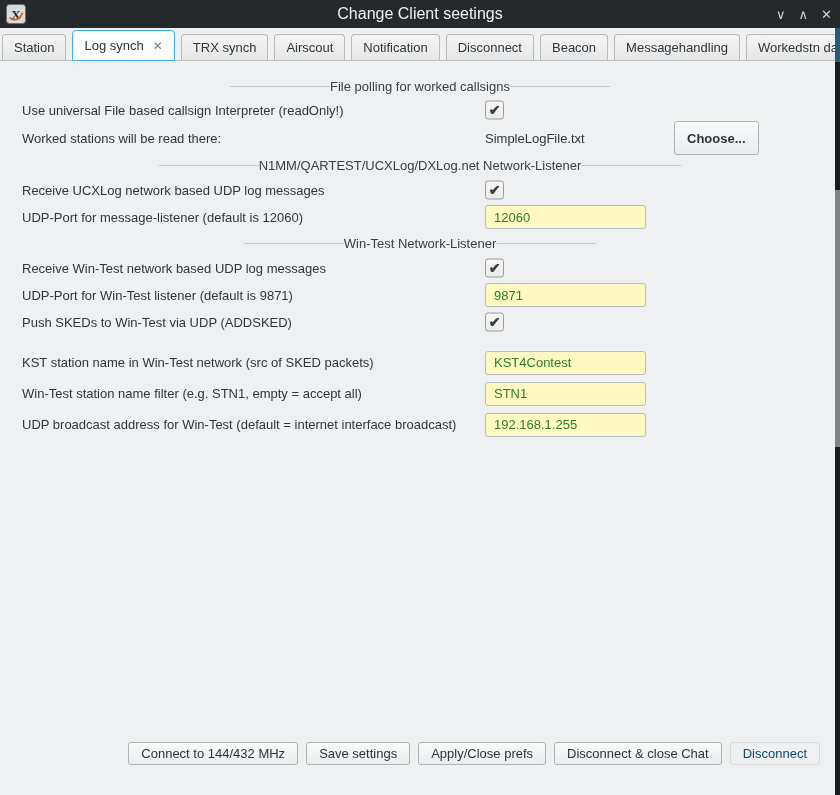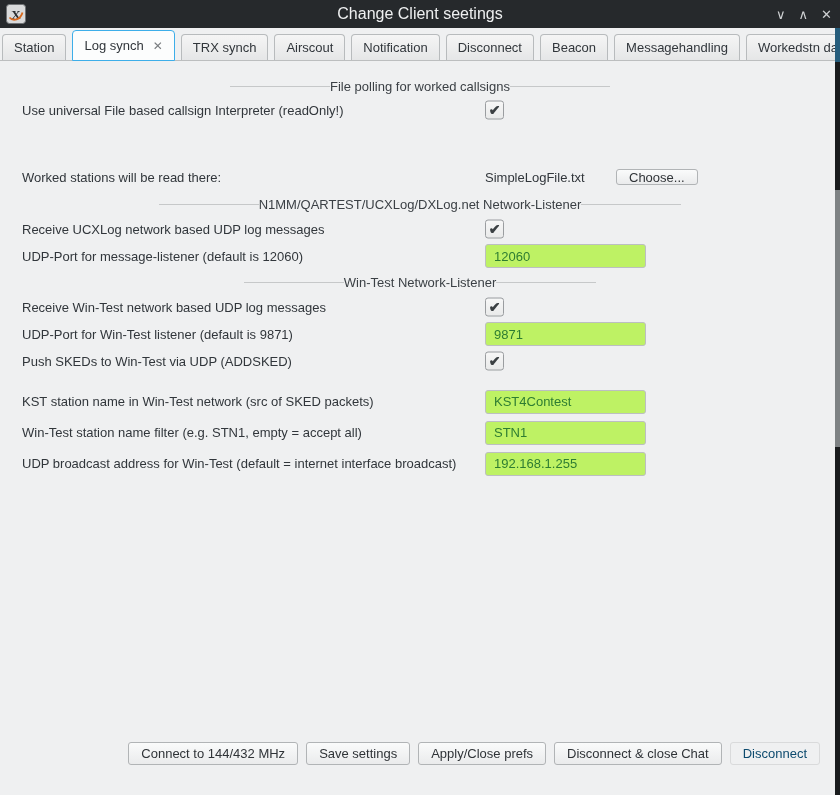--- a/index.html
+++ b/index.html
@@ -47,48 +47,48 @@
   .sec-header {
     display:flex; align-items:center; justify-content:center;
     color:#3b4045;
   }
   .sec-line { width:100px; height:1px; background:#c6c8c9; }
   .h22 { height:22px; } .h24 { height:24px; }
   .row {
     position:relative; display:flex; align-items:center;
     padding-left:22px;
   }
-  .r26 { height:26px; } .r28 { height:28px; } .r30 { height:30px;margin-top:39px; }
+  .r26 { height:26px; } .r28 { height:28px; } .r30 { height:30px; }
   .r31 { height:31px; } .mt6 { margin-top:12px; }
   .ctrl-at { position:absolute; left:485px; top:50%; transform:translateY(-50%); }
   .checkbox {
     width:19px; height:19px;
     background:linear-gradient(#f7f7f7,#e9eaea);
     border:1px solid #9a9da0; border-radius:3px;
     display:flex; align-items:center; justify-content:center;
   }
   .checkbox span {
     color:#3b4043; font-size:14px; font-weight:bold; line-height:1;
     transform:translateY(-1px);
   }
   .field {
-    width:161px; height:24px; background:#bef264;
+    width:161px; height:24px; background:#fef9c3;
     border:1px solid #bcbfc1; border-radius:3px;
     padding:0 8px; color:#2e7d32;
     font-family:"Liberation Sans", sans-serif; font-size:13px;
   }
   .file-value { color:#31363b; }
   .btn {
     display:flex; align-items:center; justify-content:center;
     height:23px; padding:0 12px; white-space:nowrap;
     background:linear-gradient(#fafbfb,#eaebec);
     border:1px solid #b1b4b6; border-radius:3px;
     color:#2f3337; font-size:13px; cursor:default;
   }
-  .choose-btn { position:absolute; left:616px; top:50%; transform:translateY(-50%); height:16px; }
+  .choose-btn { position:absolute; left:674px; top:50%; transform:translateY(-50%); height:34px;font-weight:bold; }
   .btn.disabled {
     background:transparent; border-color:#d9dadb; color:#0c4a6e;
   }
   
   .footer {
     position:absolute; right:20px; bottom:30px;
     display:flex; gap:8px;
   }
   
   .scrollstrip {

